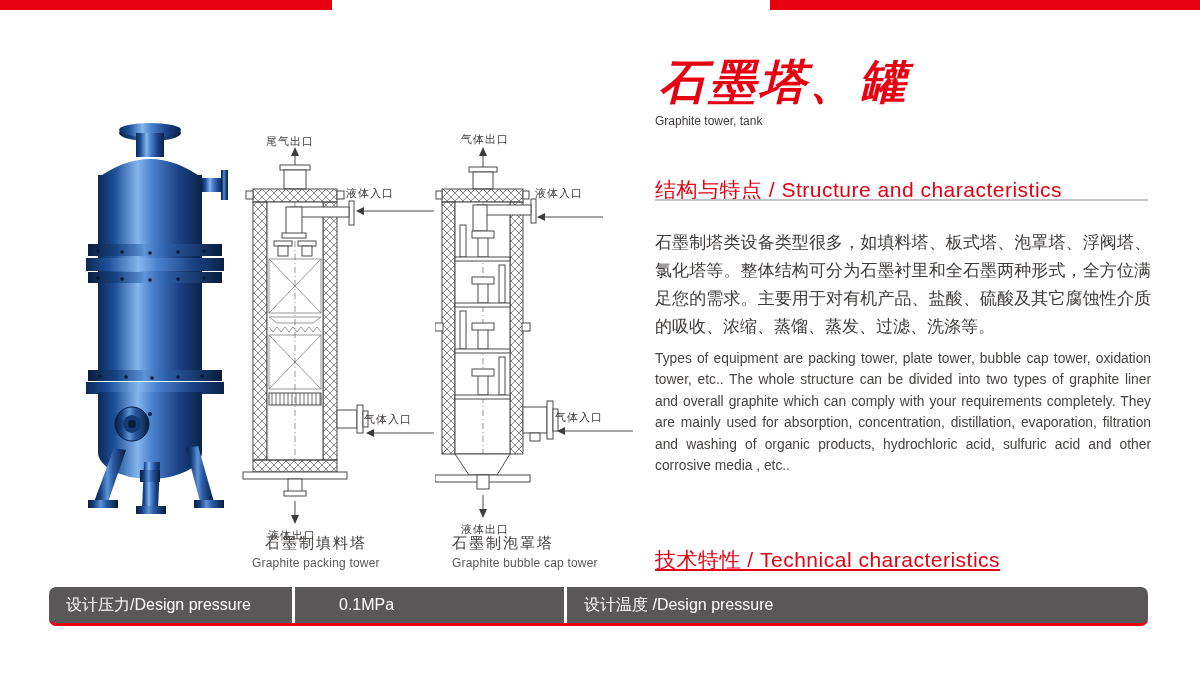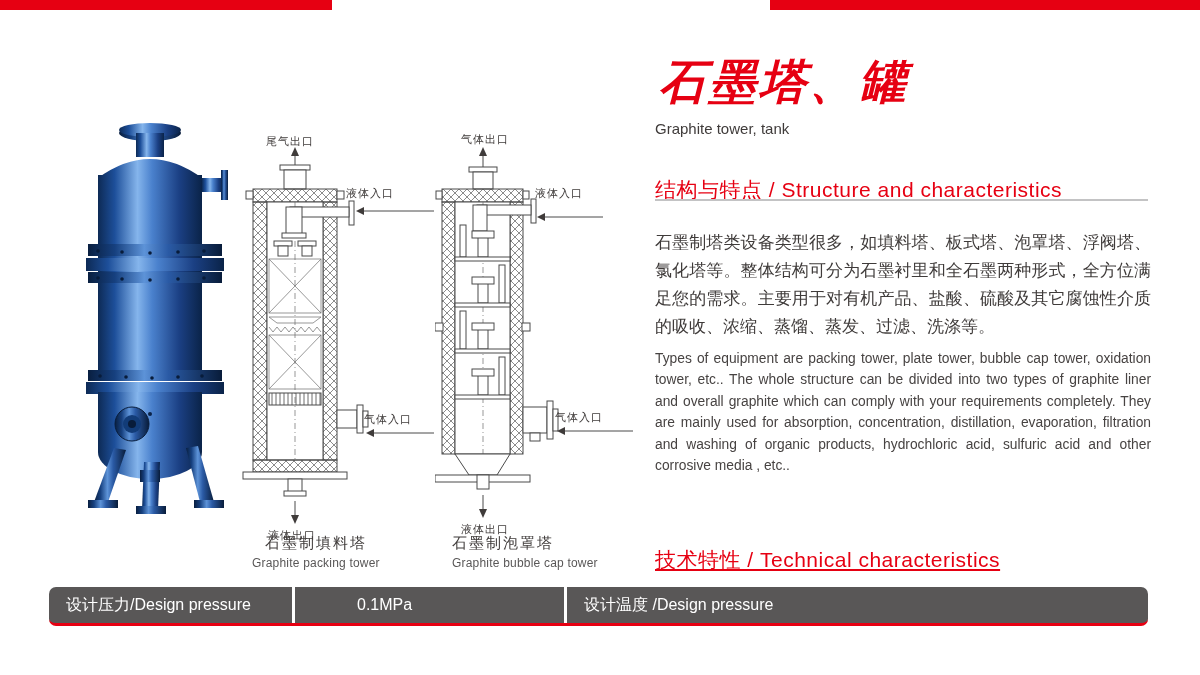--- a/index.html
+++ b/index.html
@@ -9,41 +9,41 @@
 
   
   .topbar{position:absolute;top:0;height:10px;background:#e60012;}
   .topbar.left{left:0;width:332px;}
   .topbar.right{left:770px;width:430px;}
 
   
   .right-col{position:absolute;left:655px;top:52px;width:494px;}
   .page-title{font-size:47px;font-weight:800;font-style:italic;color:#e60012;
               letter-spacing:3px;line-height:1.1;margin:4px;}
-  .page-subtitle{font-size:15px;color:#3f3b3a;margin-top:12px;}
+  .page-subtitle{font-size:12px;color:#3f3b3a;margin-top:6px;}
   .sec-heading{font-size:21px;color:#e60012;font-weight:500;letter-spacing:0.5px;}
   .heading-1{position:absolute;left:655px;top:176px;}
   .divider{position:absolute;left:655px;top:199px;width:493px;border-top:2px solid #c3c3c4;}
   .para-cn{position:absolute;left:655px;top:212px;width:496px;font-size:17px;line-height:28px;
            text-align:justify;color:#3f3b3a;}
   .para-en{position:absolute;left:655px;top:334px;width:496px;font-size:13.8px;line-height:21.5px;
            text-align:justify;color:#474342;}
   .heading-2{position:absolute;left:655px;top:546px;text-decoration:underline;}
 
   
   .cap-cn{font-size:15px;color:#3f3b3a;letter-spacing:2px;}
   .cap-en{font-size:12px;color:#595757;margin-top:3px;letter-spacing:0.2px;}
 
   
   .spec-bar{position:absolute;left:49px;top:587px;width:1099px;height:36px;background:#595757;
             border-bottom:3px solid #e60012;display:flex;box-sizing:content-box;border-radius:7px;}
   .spec-cell{height:100%;display:flex;align-items:center;color:#ffffff;font-size:16px;
              box-sizing:border-box;white-space:nowrap;}
   .spec-cell.label{padding-left:17px;}
-  .spec-cell.value{padding-left:62px;}
+  .spec-cell.value{padding-left:44px;}
   .spec-cell + .spec-cell{border-left:3px solid #ffffff;}
   .c1{width:243px;} .c2{width:272px;} .c3{width:312px;} .c4{flex:1;}
 
   
   svg text{font-family:"Liberation Sans",sans-serif;font-size:11px;fill:#3f3b3a;letter-spacing:1px;}
   svg .ln{stroke:#4a4a4a;stroke-width:1;fill:none;}
   svg .thin{stroke:#6b6b6b;stroke-width:0.7;fill:none;}
   svg .box{stroke:#4a4a4a;stroke-width:1;fill:#ffffff;}
   svg .hx{stroke:#4a4a4a;stroke-width:1;}
   svg .ah{fill:#3f3b3a;stroke:none;}

